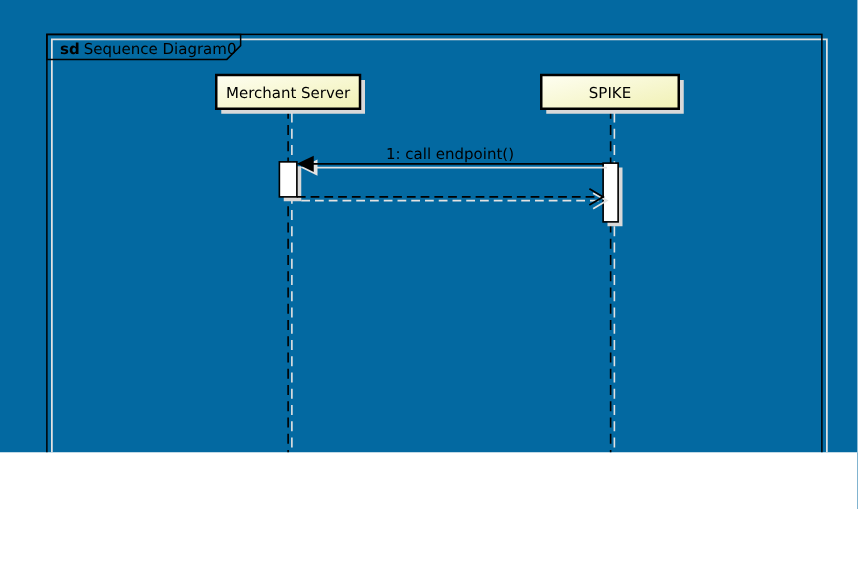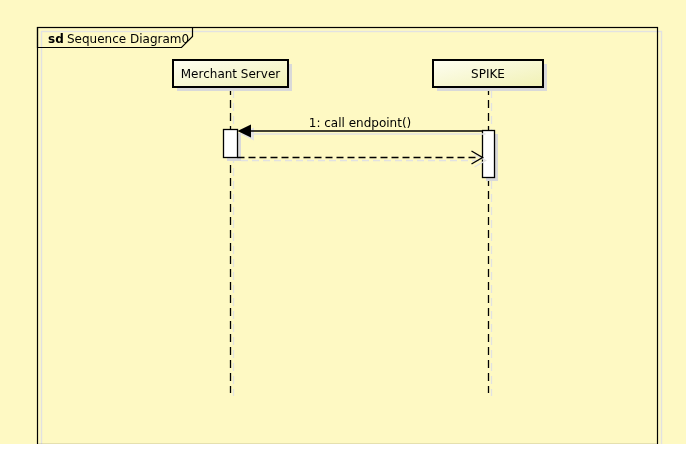--- a/index.html
+++ b/index.html
@@ -4,22 +4,22 @@
 <style>
   html, body {
     margin: 0;
     padding: 0;
     background: #ffffff;
     font-family: "DejaVu Sans", "Liberation Sans", sans-serif;
   }
   .stage {
     position: relative;
     width: 686px;
-    height: 444px;
-    background: #fef9c3;
+    height: 362px;
+    background: #0369a1;
     overflow: hidden;
   }
   svg text {
     font-family: "DejaVu Sans", "Liberation Sans", sans-serif;
     font-size: 12px;
     fill: #000000;
   }
   text.kw { font-weight: bold; }
   .solid-ln { stroke: #000000; stroke-width: 1.4; fill: none; }
   .thin-ln  { stroke: #000000; stroke-width: 1.2; fill: none; }

